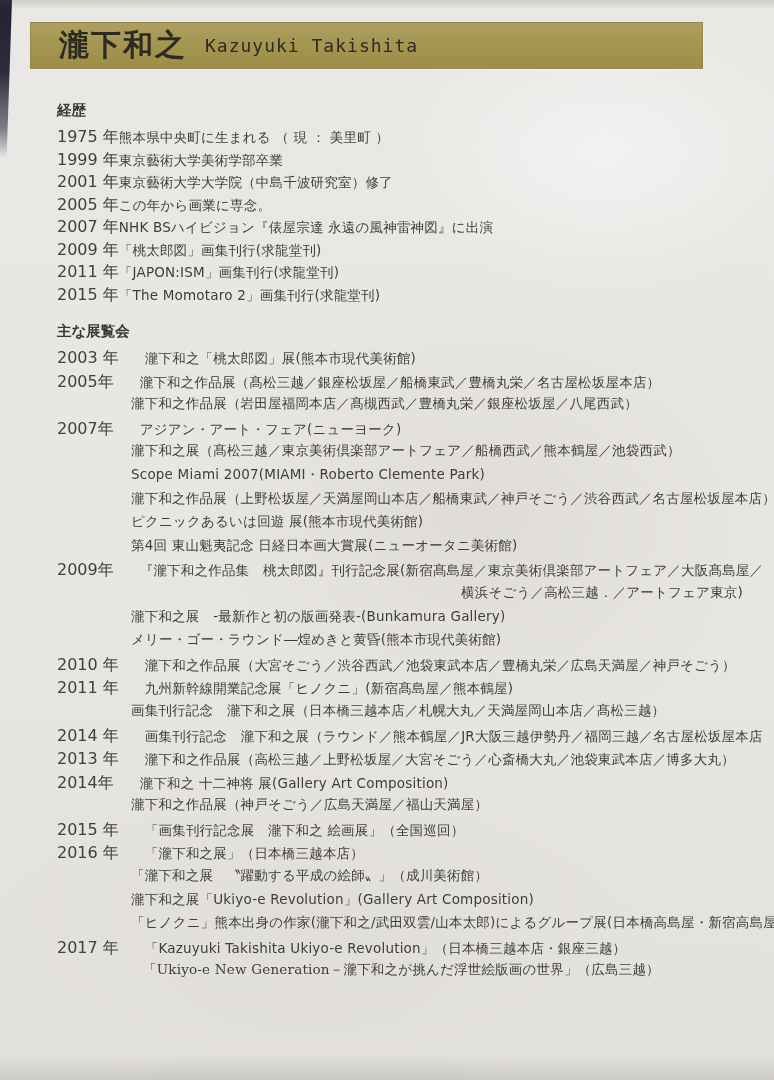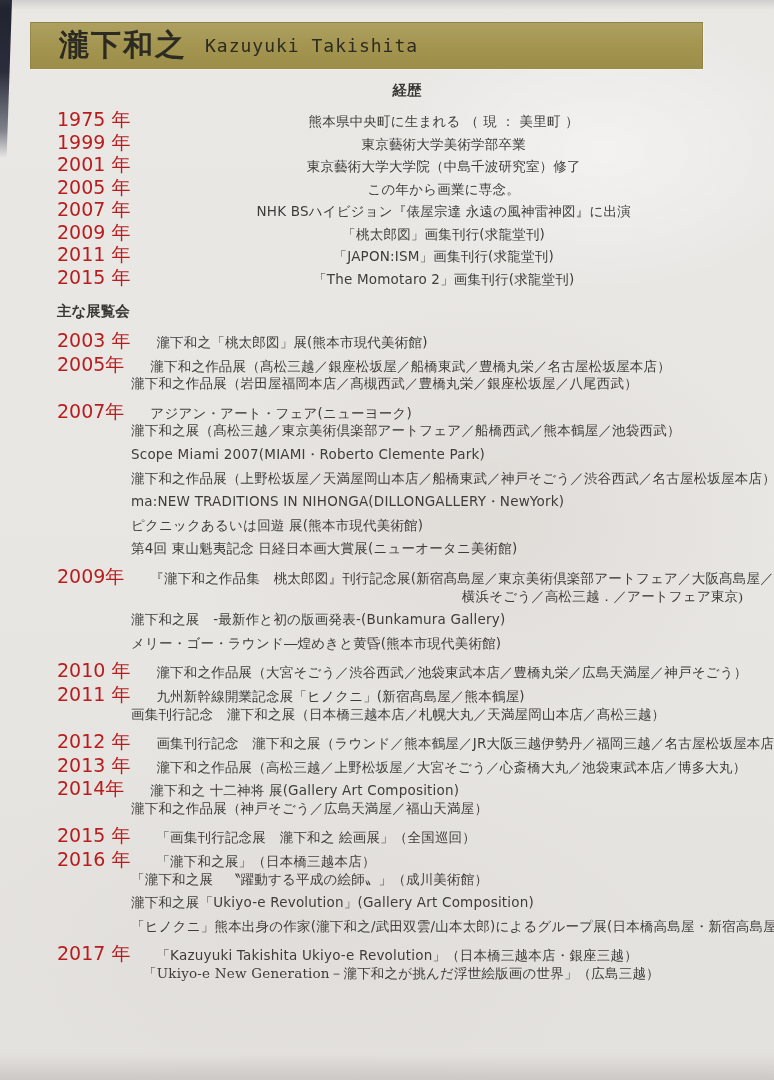--- a/index.html
+++ b/index.html
@@ -70,47 +70,46 @@
     position: absolute;
     top: 69px; left: 57px;
     width: 700px;
   }
   .sec-heading {
     font-size: 14.5px;
     font-weight: bold;
     margin: 0;
     color: #383733;
   }
-  .career-sec { margin-top: 12px; text-align: center; }
+  .career-sec { margin-top: 32px; }
   .exhib-sec  { margin-top: 15px; }
   .entries { margin-top: 7px; }
 
   .row {
     display: flex;
     align-items: baseline;
     white-space: nowrap;
   }
   .career-sec .row { height: 22.5px; }
   .exhib-sec  .row { height: 23.6px; gap: 26px; }
 
   .year {
     flex: 0 0 48px;
-    font-size: 19px;
-    color: #b91c1c;
+    font-size: 16px;
+    color: #404040;
   }
   .text {
     flex: 1 1 auto;
     font-size: 13.5px;
     color: #3e3d3a;
     letter-spacing: 0.2px;
   }
   .text.right {
     text-align: right;
     padding-right: 14px;
-    font-family: Liberation Serif, serif;
   }
   .text.serif {
     font-family: "DejaVu Serif", serif;
     margin-left: 12px;
   }
 </style>
 </head>
 <body>
 
 <div class="photo-edge"></div>
@@ -186,24 +185,20 @@
         <div class="row">
           <span class="year"></span>
           <span class="text">Scope Miami 2007(MIAMI・Roberto Clemente Park)</span>
         </div>
         <div class="row">
           <span class="year"></span>
           <span class="text">瀧下和之作品展（上野松坂屋／天満屋岡山本店／船橋東武／神戸そごう／渋谷西武／名古屋松坂屋本店）</span>
         </div>
         <div class="row">
           <span class="year"></span>
-          <span class="text">ma:NEW TRADITIONS IN NIHONGA(DILLONGALLERY・NewYork)</span>
-        </div>
-        <div class="row">
-          <span class="year"></span>
           <span class="text">ピクニックあるいは回遊 展(熊本市現代美術館)</span>
         </div>
         <div class="row">
           <span class="year"></span>
           <span class="text">第4回 東山魁夷記念 日経日本画大賞展(ニューオータニ美術館)</span>
         </div>
         <div class="row">
           <span class="year">2009年</span>
           <span class="text">『瀧下和之作品集　桃太郎図』刊行記念展(新宿髙島屋／東京美術倶楽部アートフェア／大阪髙島屋／</span>
         </div>
@@ -225,21 +220,21 @@
         </div>
         <div class="row">
           <span class="year">2011 年</span>
           <span class="text">九州新幹線開業記念展「ヒノクニ」(新宿髙島屋／熊本鶴屋)</span>
         </div>
         <div class="row">
           <span class="year"></span>
           <span class="text">画集刊行記念　瀧下和之展（日本橋三越本店／札幌大丸／天満屋岡山本店／髙松三越）</span>
         </div>
         <div class="row">
-          <span class="year">2012 年</span>
+          <span class="year">2014 年</span>
           <span class="text">画集刊行記念　瀧下和之展（ラウンド／熊本鶴屋／JR大阪三越伊勢丹／福岡三越／名古屋松坂屋本店</span>
         </div>
         <div class="row">
           <span class="year">2013 年</span>
           <span class="text">瀧下和之作品展（高松三越／上野松坂屋／大宮そごう／心斎橋大丸／池袋東武本店／博多大丸）</span>
         </div>
         <div class="row">
           <span class="year">2014年</span>
           <span class="text">瀧下和之 十二神将 展(Gallery Art Composition)</span>
         </div>

